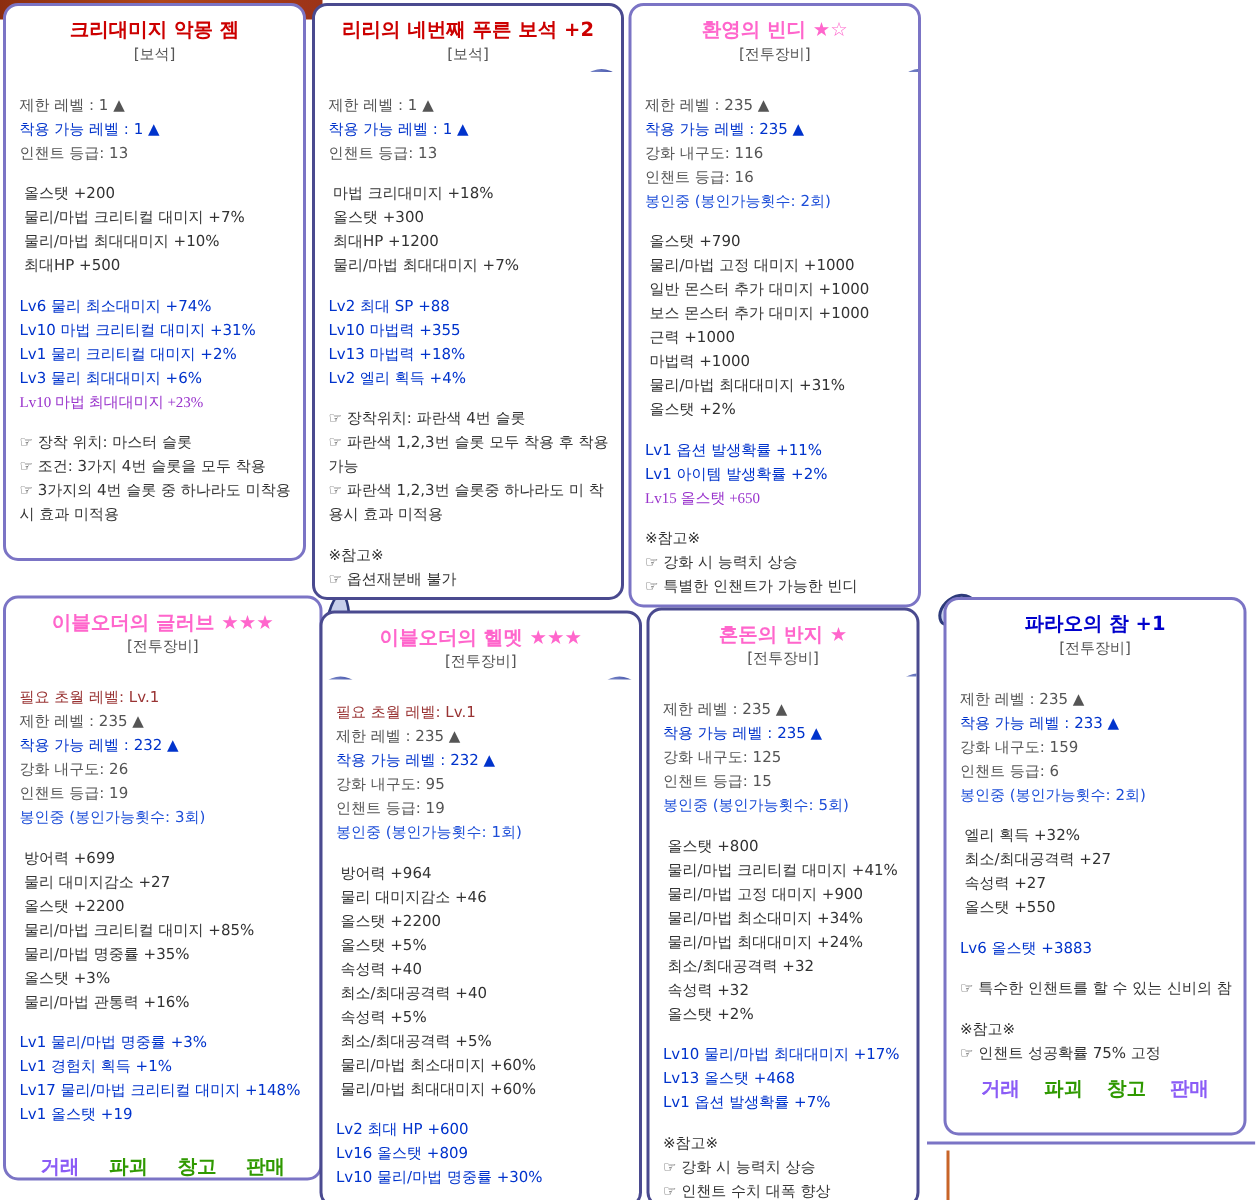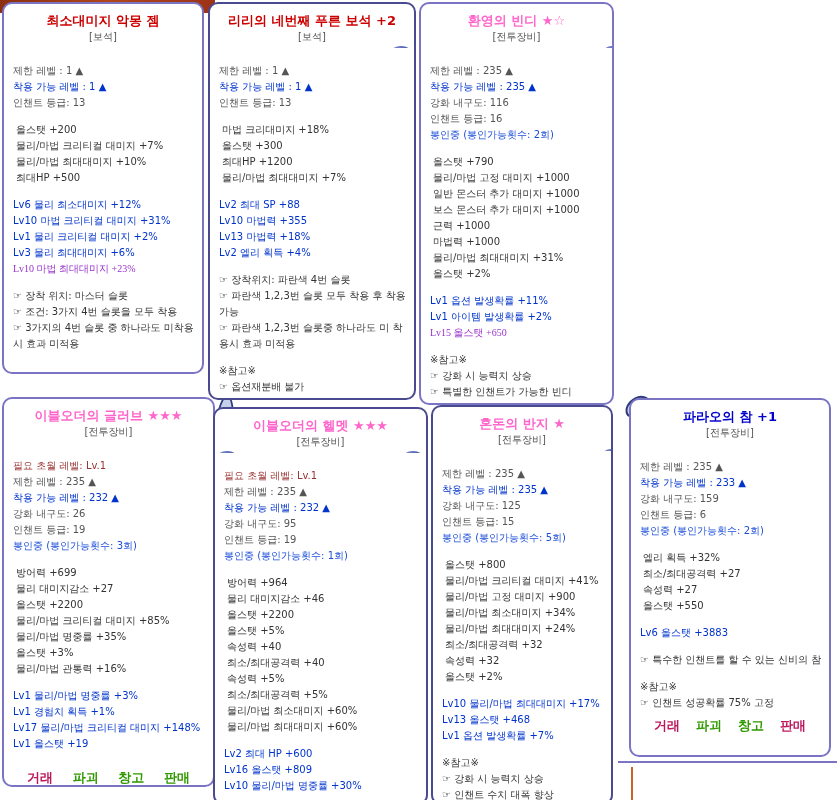--- a/index.html
+++ b/index.html
@@ -18,21 +18,21 @@
   .line.blank{height:11px;}
   .line.dim{color:#555555;}
   .line.stat{color:#333333;padding-left:5px;}
   .line.blue{color:#0033cc;}
   .line.lvpurple{color:#9933cc;font-family:Liberation Serif, serif;}
   .line.pink{color:#1d4ed8;}
   .line.maroon{color:#993333;}
   .line.note{height:auto;white-space:normal;word-break:break-all;color:#333333;}
   .btnrow{display:flex;justify-content:space-between;padding:6px 16px 0 16px;font-size:13px;font-weight:bold;}
   .btn.on{color:#2f9900;}
-  .btn.off{color:#be185d;}
+  .btn.off{color:#8b5cf6;}
   
   .set-badge-clip{position:absolute;width:30px;height:30px;overflow:hidden;z-index:6;}
   .set-ball{position:absolute;width:30px;height:30px;border-radius:50%;
             background:radial-gradient(circle at 35% 30%, #aab6e0 0%, #5b6ab8 35%, #2e3c8e 70%, #1f2a66 100%);
             color:#ffffff;font-size:8px;font-weight:normal;text-align:left;line-height:10px;
             padding-top:8px;padding-left:5px;box-sizing:border-box;letter-spacing:0;margin-top:28px;}
   .pos-right-full{right:-2px;top:14px;}
   .pos-right-half{right:-2px;top:14px;width:16px;}
   .pos-left-full{left:-3px;top:14px;}
   .pos-left-sliver{left:-3px;top:38px;width:7px;}
@@ -63,33 +63,33 @@
     <div class="frag-gray-chip"></div>
   </div>
   <div class="frag frag-window-below">
     <div class="frag-orange-vline"></div>
   </div>
 
   <div class="tail tail-1"></div>
   <div class="tail tail-2"></div>
 
   <div class="panel" style="left:2px;top:2px;width:202px;height:372px;">
-    <div class="title red">최소대미지 악몽 젬</div>
+    <div class="title red">크리대미지 악몽 젬</div>
     <div class="subtitle">[보석]</div>
     <div class="lines">
         <div class="line dim">제한 레벨 : 1 ▲</div>
         <div class="line blue">착용 가능 레벨 : 1 ▲</div>
         <div class="line dim">인챈트 등급: 13</div>
         <div class="line blank"></div>
         <div class="line stat">올스탯 +200</div>
         <div class="line stat">물리/마법 크리티컬 대미지 +7%</div>
         <div class="line stat">물리/마법 최대대미지 +10%</div>
         <div class="line stat">최대HP +500</div>
         <div class="line blank"></div>
-        <div class="line blue">Lv6 물리 최소대미지 +12%</div>
+        <div class="line blue">Lv6 물리 최소대미지 +74%</div>
         <div class="line blue">Lv10 마법 크리티컬 대미지 +31%</div>
         <div class="line blue">Lv1 물리 크리티컬 대미지 +2%</div>
         <div class="line blue">Lv3 물리 최대대미지 +6%</div>
         <div class="line lvpurple">Lv10 마법 최대대미지 +23%</div>
         <div class="line blank"></div>
         <div class="line note">☞ 장착 위치: 마스터 슬롯</div>
         <div class="line note">☞ 조건: 3가지 4번 슬롯을 모두 착용</div>
         <div class="line note">☞ 3가지의 4번 슬롯 중 하나라도 미착용시 효과 미적용</div>
       </div>
     <div class="btnrow"></div>

